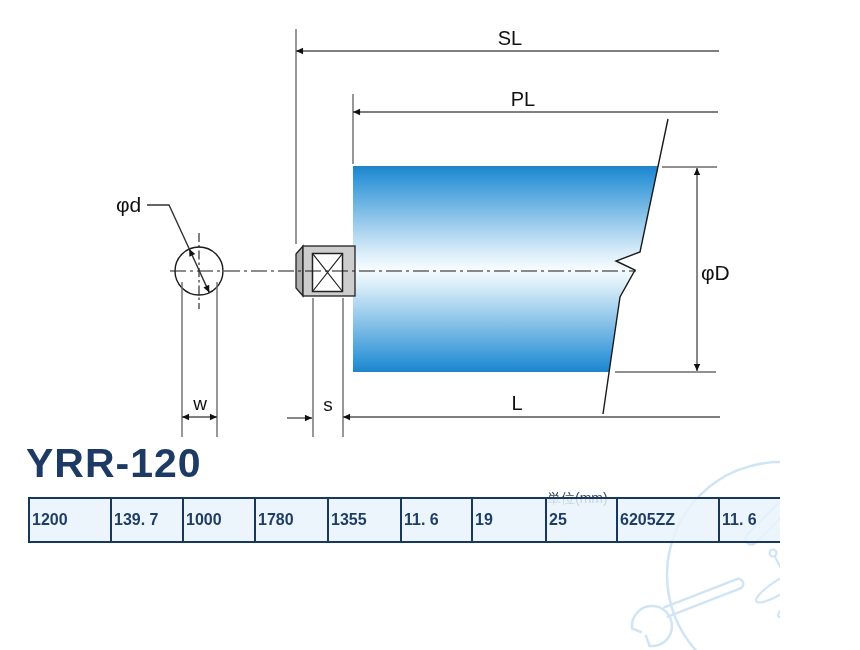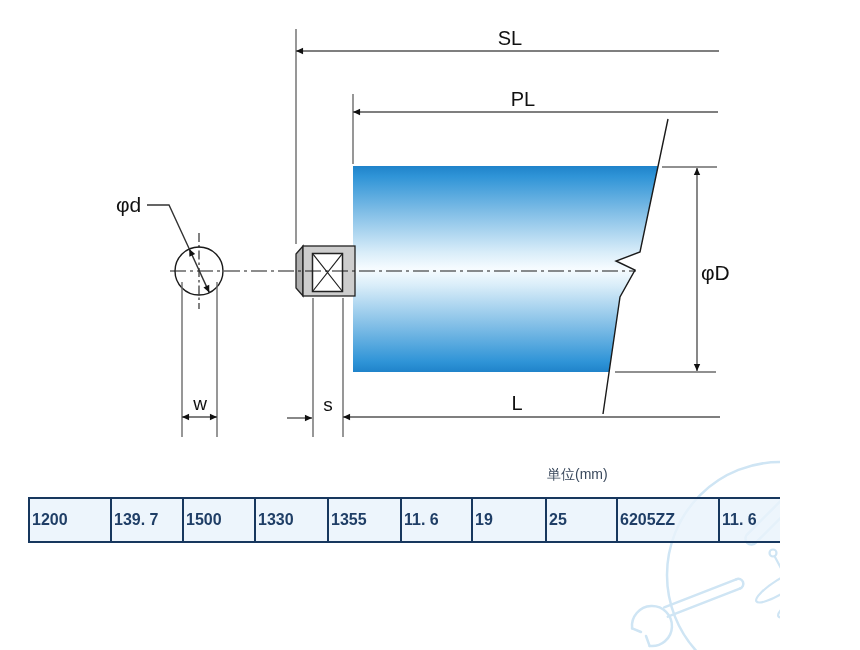--- a/index.html
+++ b/index.html
@@ -5,21 +5,21 @@
   html,body{margin:0;padding:0;background:#fff;}
   #page{position:relative;width:780px;height:650px;background:#ffffff;overflow:hidden;
         font-family:"Liberation Sans","DejaVu Sans",sans-serif;}
   
   #watermark{position:absolute;left:590px;top:415px;z-index:0;}
   
   #drawing{position:absolute;left:0;top:0;z-index:2;}
   
   #model-title{position:absolute;left:26px;top:441px;z-index:3;
       font-size:41px;font-weight:bold;color:#1c3a64;letter-spacing:1px;line-height:1.1;}
-  #unit-label{position:absolute;left:547px;top:466px;z-index:3;
+  #unit-label{position:absolute;left:547px;top:490px;z-index:3;
       font-size:14px;color:#39485c;}
   
   #spec-table{position:absolute;left:28px;top:497px;z-index:3;
       width:802px;border-collapse:separate;border-spacing:0;table-layout:fixed;
       border:2px solid var(--accent_navy,#17375e);}
   #spec-table th{background:var(--header_blue,#3a7ebd);color:#ffffff;
       font-size:17px;font-weight:bold;text-align:center;vertical-align:middle;
       height:53px;padding:0 2px;white-space:pre-line;line-height:1.15;
       border-bottom:3px solid #fbfdff;}
   #spec-table td{background:rgba(233,243,251,0.82);color:#1f3e66;
@@ -121,41 +121,42 @@
       <text x="510" y="45" font-size="20" text-anchor="middle">SL</text>
       <text x="523" y="106" font-size="20" text-anchor="middle">PL</text>
       <text x="116" y="212" font-size="21">φd</text>
       <text x="701" y="280" font-size="21">φD</text>
       <text x="200" y="410" font-size="19" text-anchor="middle">w</text>
       <text x="328" y="411" font-size="19" text-anchor="middle">s</text>
       <text x="517" y="410" font-size="20" text-anchor="middle">L</text>
     </g>
   </svg>
 
+  <div id="model-title">YRR-120</div>
   <div id="unit-label">単位(mm)</div>
 
   <table id="spec-table">
     <colgroup>
       <col style="width:80px">
         <col style="width:72px">
         <col style="width:72px">
       <col style="width:73px">
         <col style="width:73px">
         <col style="width:71px">
       <col style="width:74px">
         <col style="width:71px">
         <col style="width:102px">
       <col style="width:114px">
     </colgroup>
     <tbody>
     <tr>
       <td>1200</td>
       <td>139. 7</td>
-      <td>1500</td>
-      <td>1330</td>
+      <td>1000</td>
+      <td>1780</td>
       <td>1355</td>
       <td>11. 6</td>
       <td>19</td>
       <td>25</td>
       <td>6205ZZ</td>
       <td>11. 6</td>
     </tr>
   </tbody>
     </table>
 

